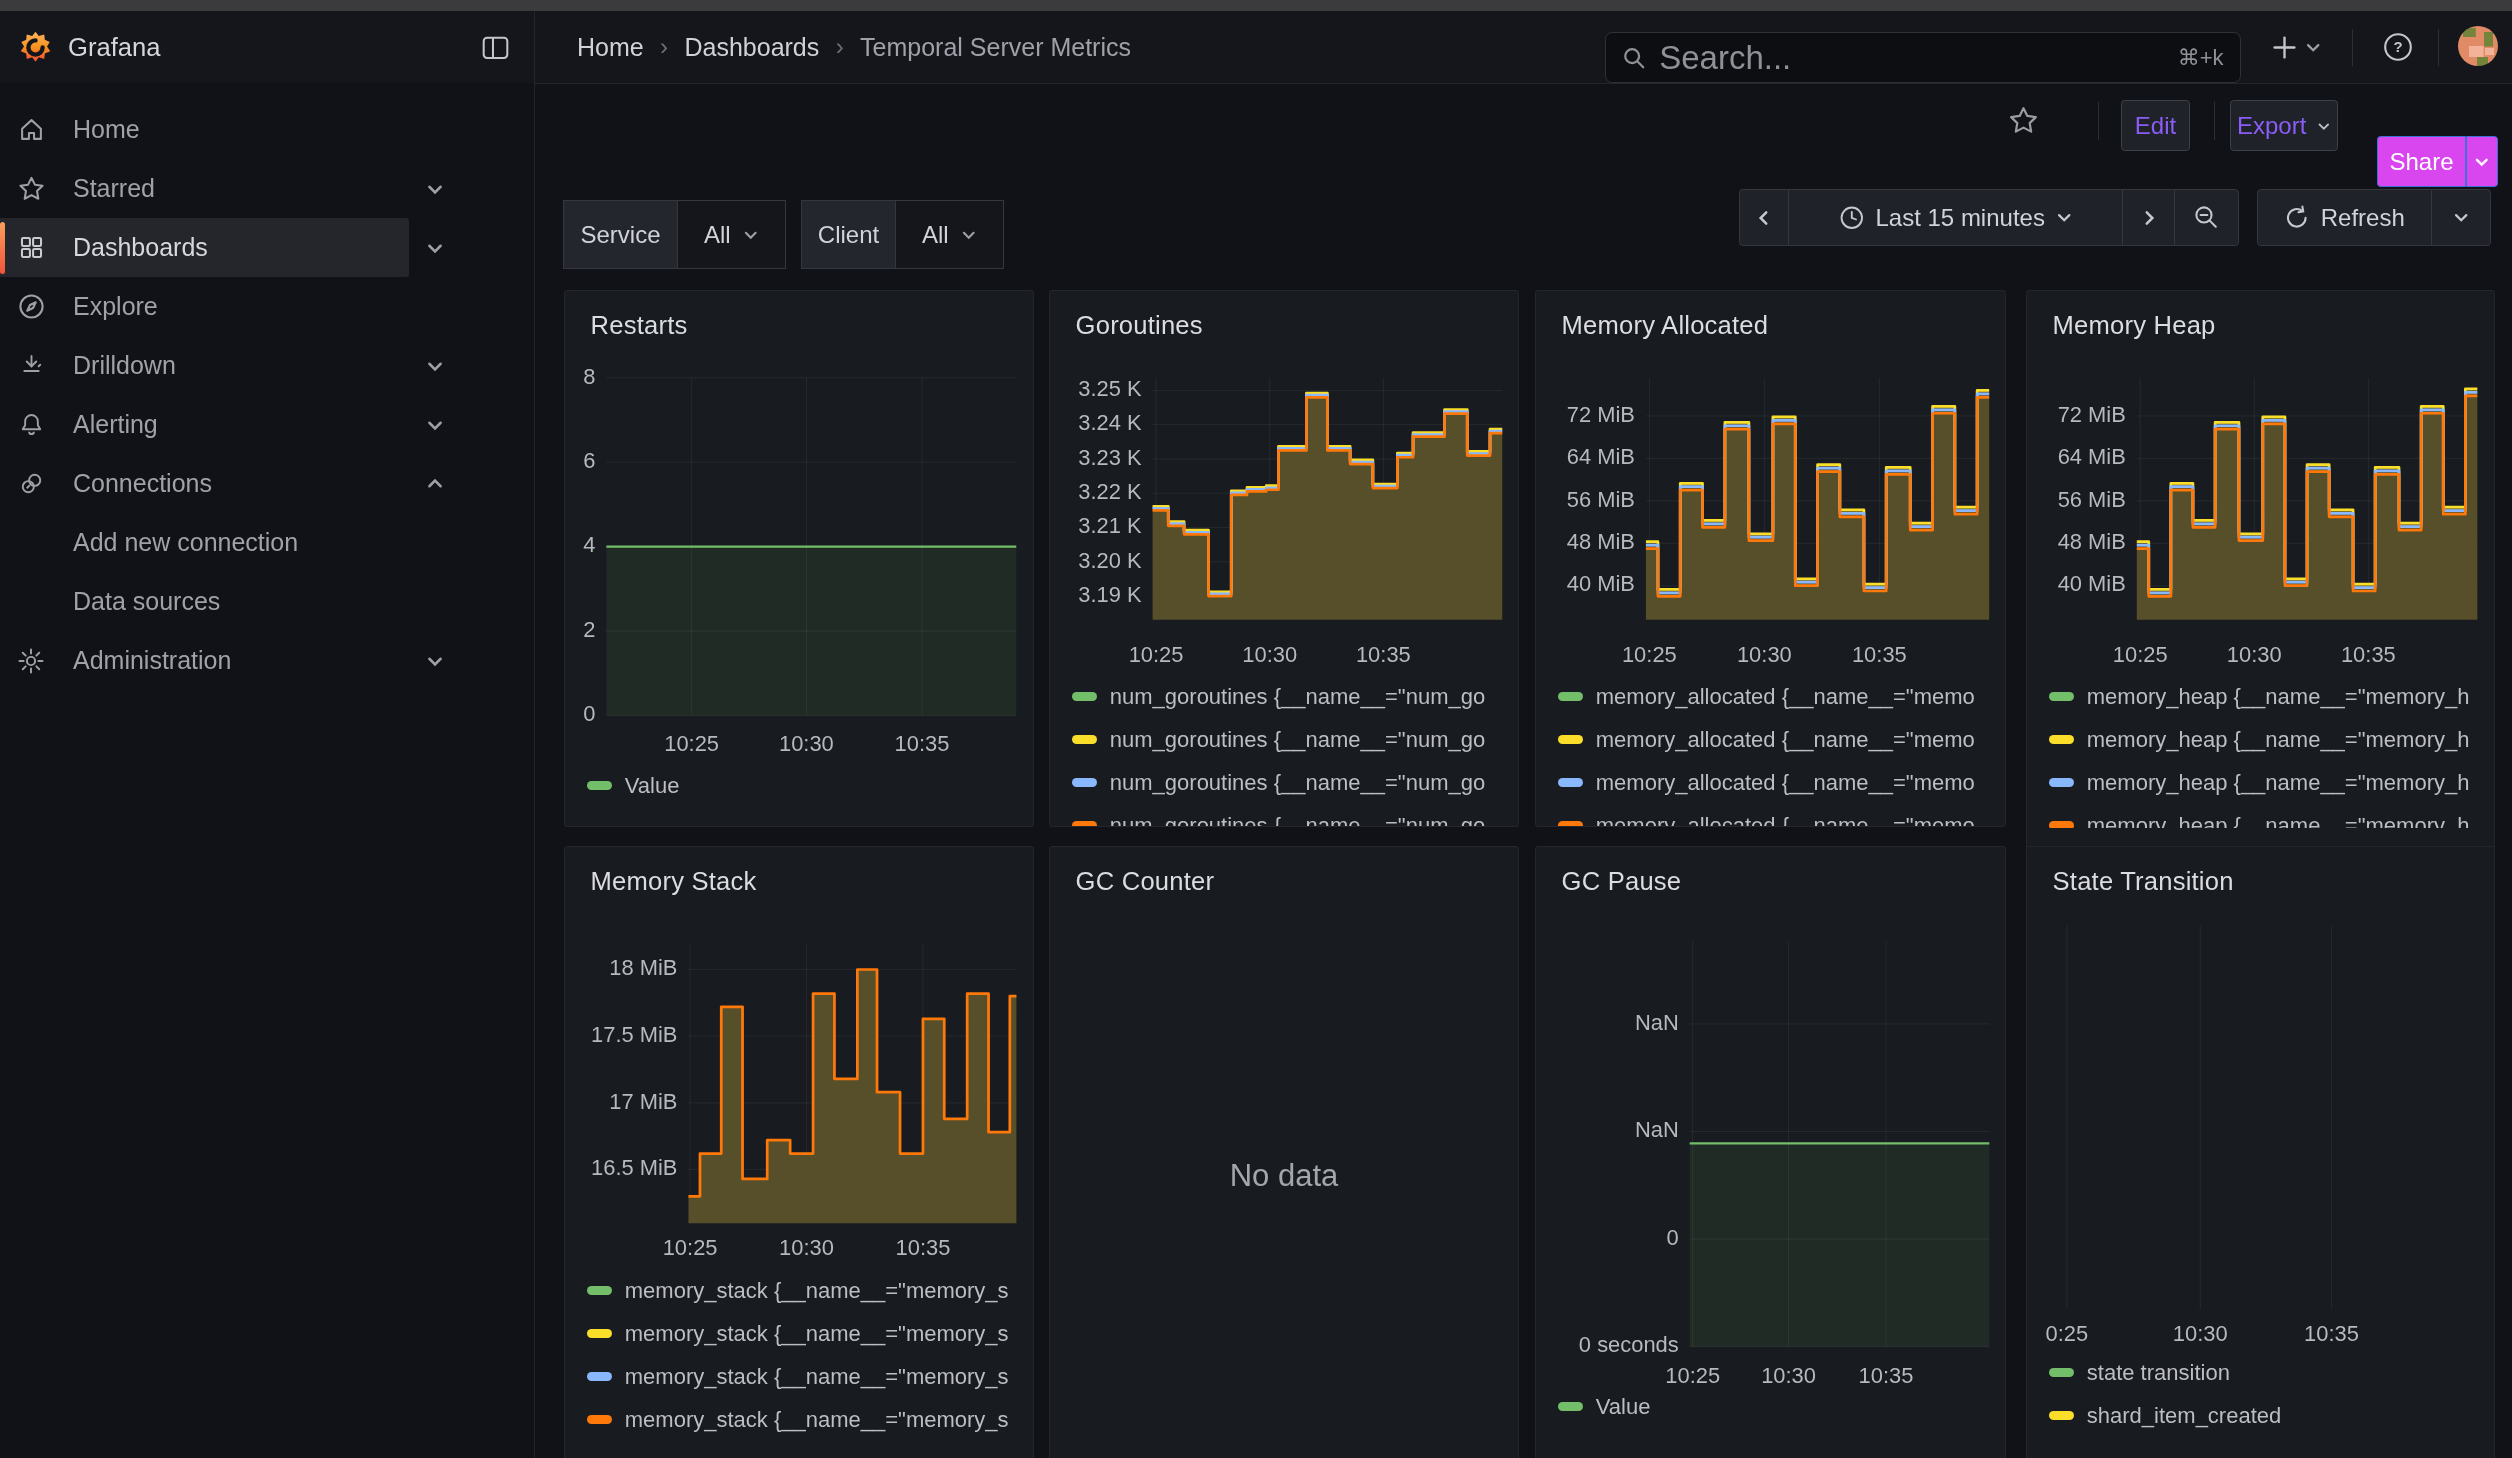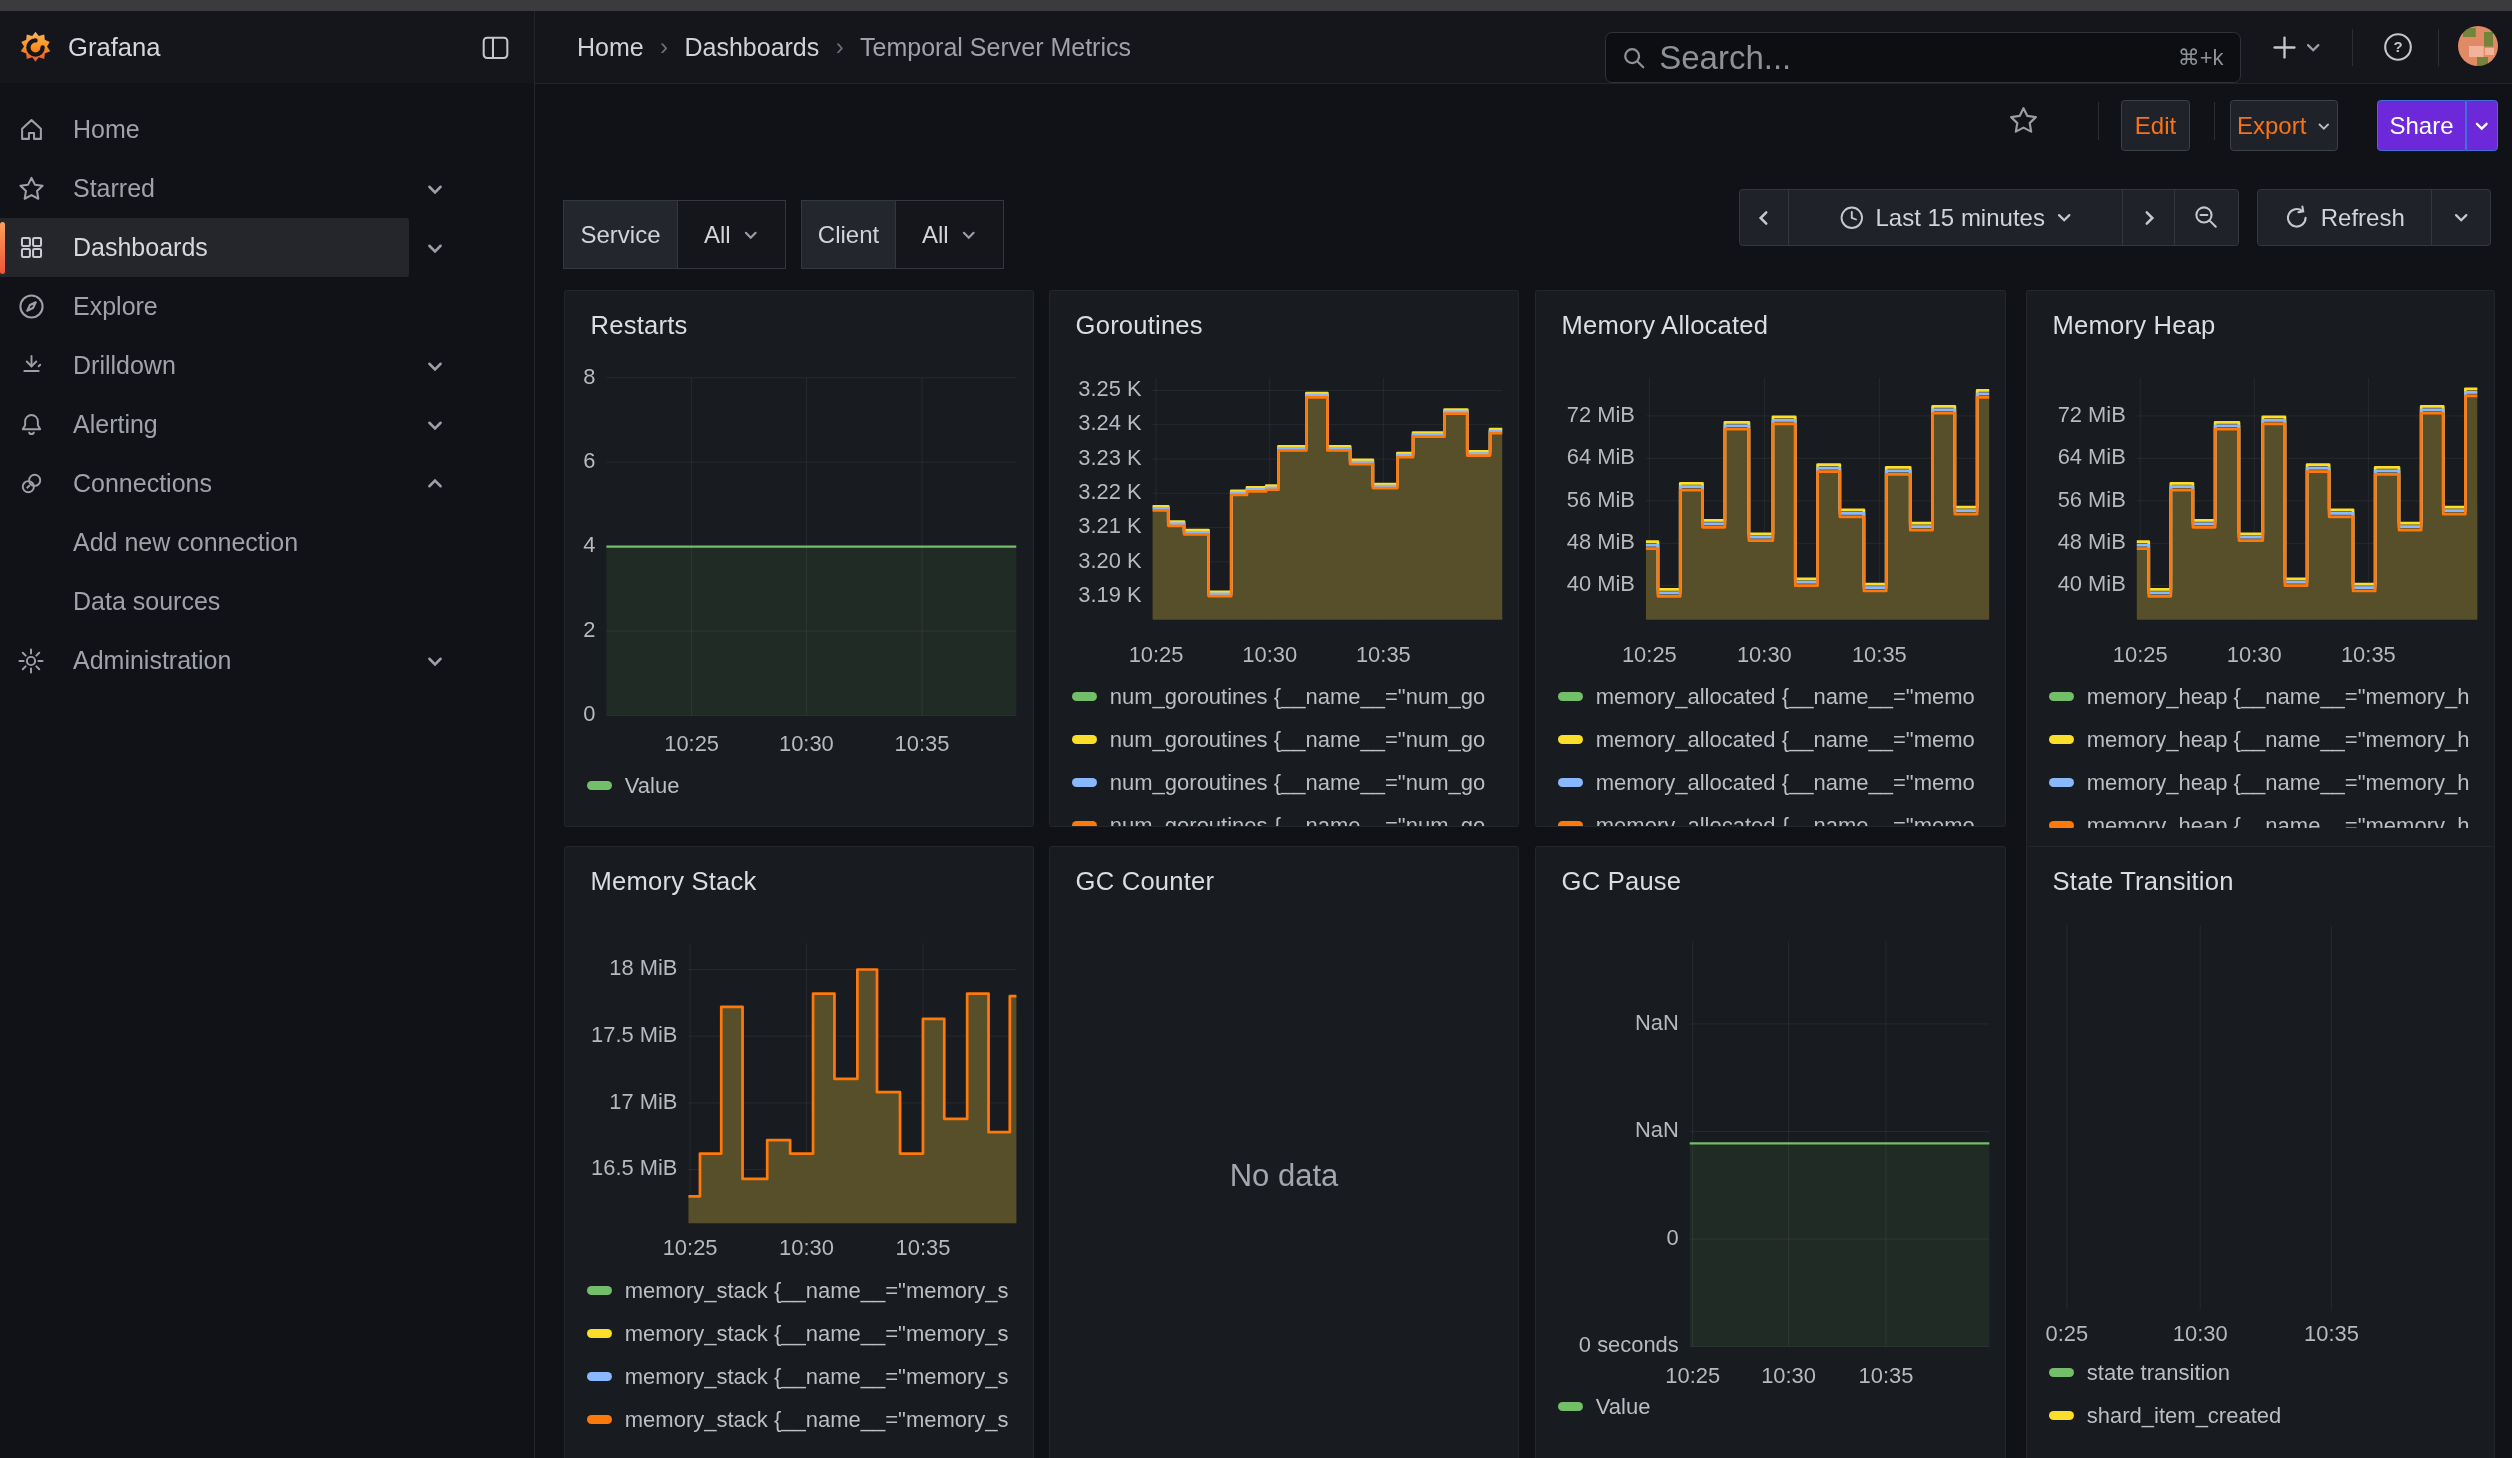--- a/index.html
+++ b/index.html
@@ -28,23 +28,23 @@
   .avatar{position:absolute;left:2458px;top:25.6px;width:40px;height:40px;border-radius:50%;overflow:hidden;
     background-color:#e08a66;
     background-image:linear-gradient(#75843b,#75843b),linear-gradient(#75843b,#75843b),linear-gradient(#f3b29a,#f3b29a),linear-gradient(#75843b,#75843b),linear-gradient(#f3b29a,#f3b29a);
     background-size:12.8px 9px,9px 14.6px,14.6px 11px,11px 9px,9px 7.3px;
     background-position:4.6px 2.7px,25.6px 6.4px,11px 20px,19px 31px,27px 22px;
     background-repeat:no-repeat;}
   
   .subheader{position:absolute;left:534px;top:83px;right:0;height:77px;}
   .star-btn{position:absolute;left:1469px;top:12px;width:40px;height:51px;display:flex;align-items:center;justify-content:center;color:#9b9da3;}
   .sh-div{position:absolute;top:19px;width:0.9px;height:38px;background:#2c2e34;}
-  .btn{box-sizing:border-box;height:51px;border-radius:3.7px;display:flex;align-items:center;justify-content:center;font-size:24px;font-weight:500;color:#f97316;}
+  .btn{box-sizing:border-box;height:51px;border-radius:3.7px;display:flex;align-items:center;justify-content:center;font-size:24px;font-weight:500;color:#8b5cf6;}
   .btn-dark{background:#1f2229;border:0.9px solid #3d4046;}
-  .btn-blue{background:#6d28d9;border:0.9px solid #3d71d9;color:#ffffff;}
+  .btn-blue{background:#d946ef;border:0.9px solid #3d71d9;color:#ffffff;margin-top:36px;}
   
   .filterbar{position:absolute;left:534px;top:189px;right:0;height:57px;}
   .vargroup{position:absolute;top:11px;height:69px;display:flex;border:0.9px solid #34373e;border-radius:0;overflow:hidden;box-sizing:border-box;}
   .varlabel{background:#24262d;display:flex;align-items:center;justify-content:center;font-size:24px;font-weight:500;color:#d2d3d8;}
   .varvalue{background:#14161b;display:flex;align-items:center;justify-content:center;gap:12.8px;font-size:24px;font-weight:500;color:#d2d3d8;border-left:0.9px solid #34373e;}
   .tgroup{position:absolute;top:0;height:47px;display:flex;border-radius:27px;}
   .tbtn{box-sizing:border-box;height:57px;background:#1f2229;border:0.9px solid #34373e;display:flex;align-items:center;justify-content:center;gap:11px;color:#d2d3d8;font-size:24px;font-weight:500;margin-left:-0.9px;}
   .tbtn:first-child{margin-left:0;border-radius:3.7px 0 0 3.7px;}
   .tbtn:last-child{border-radius:0 3.7px 3.7px 0;}
   

